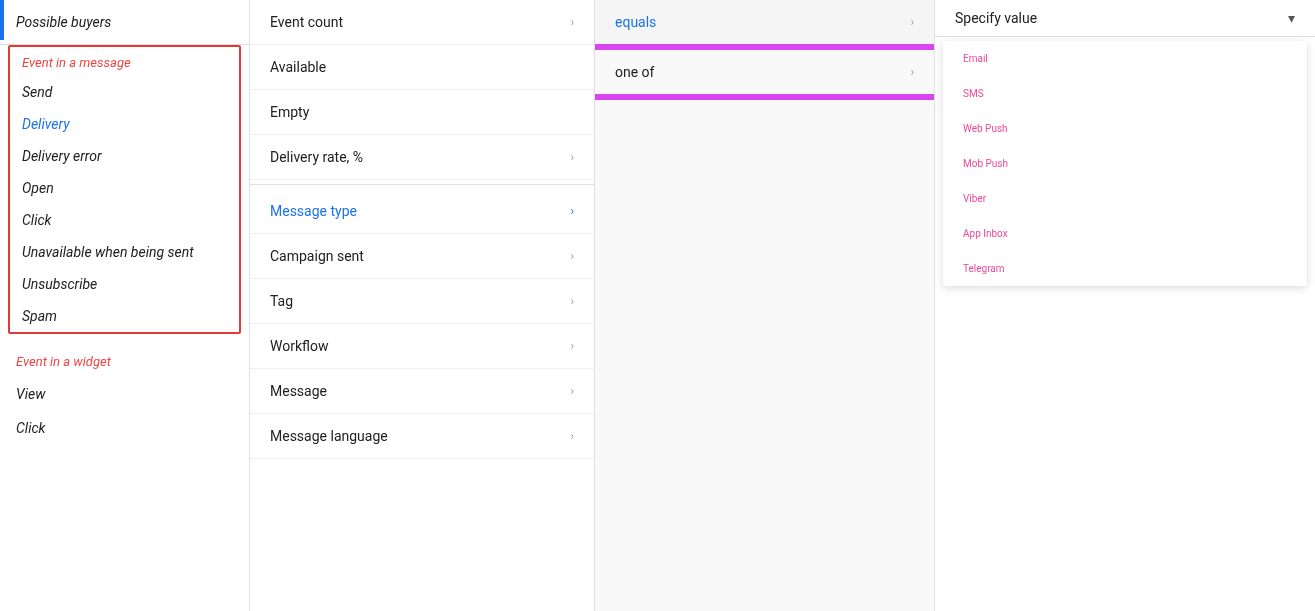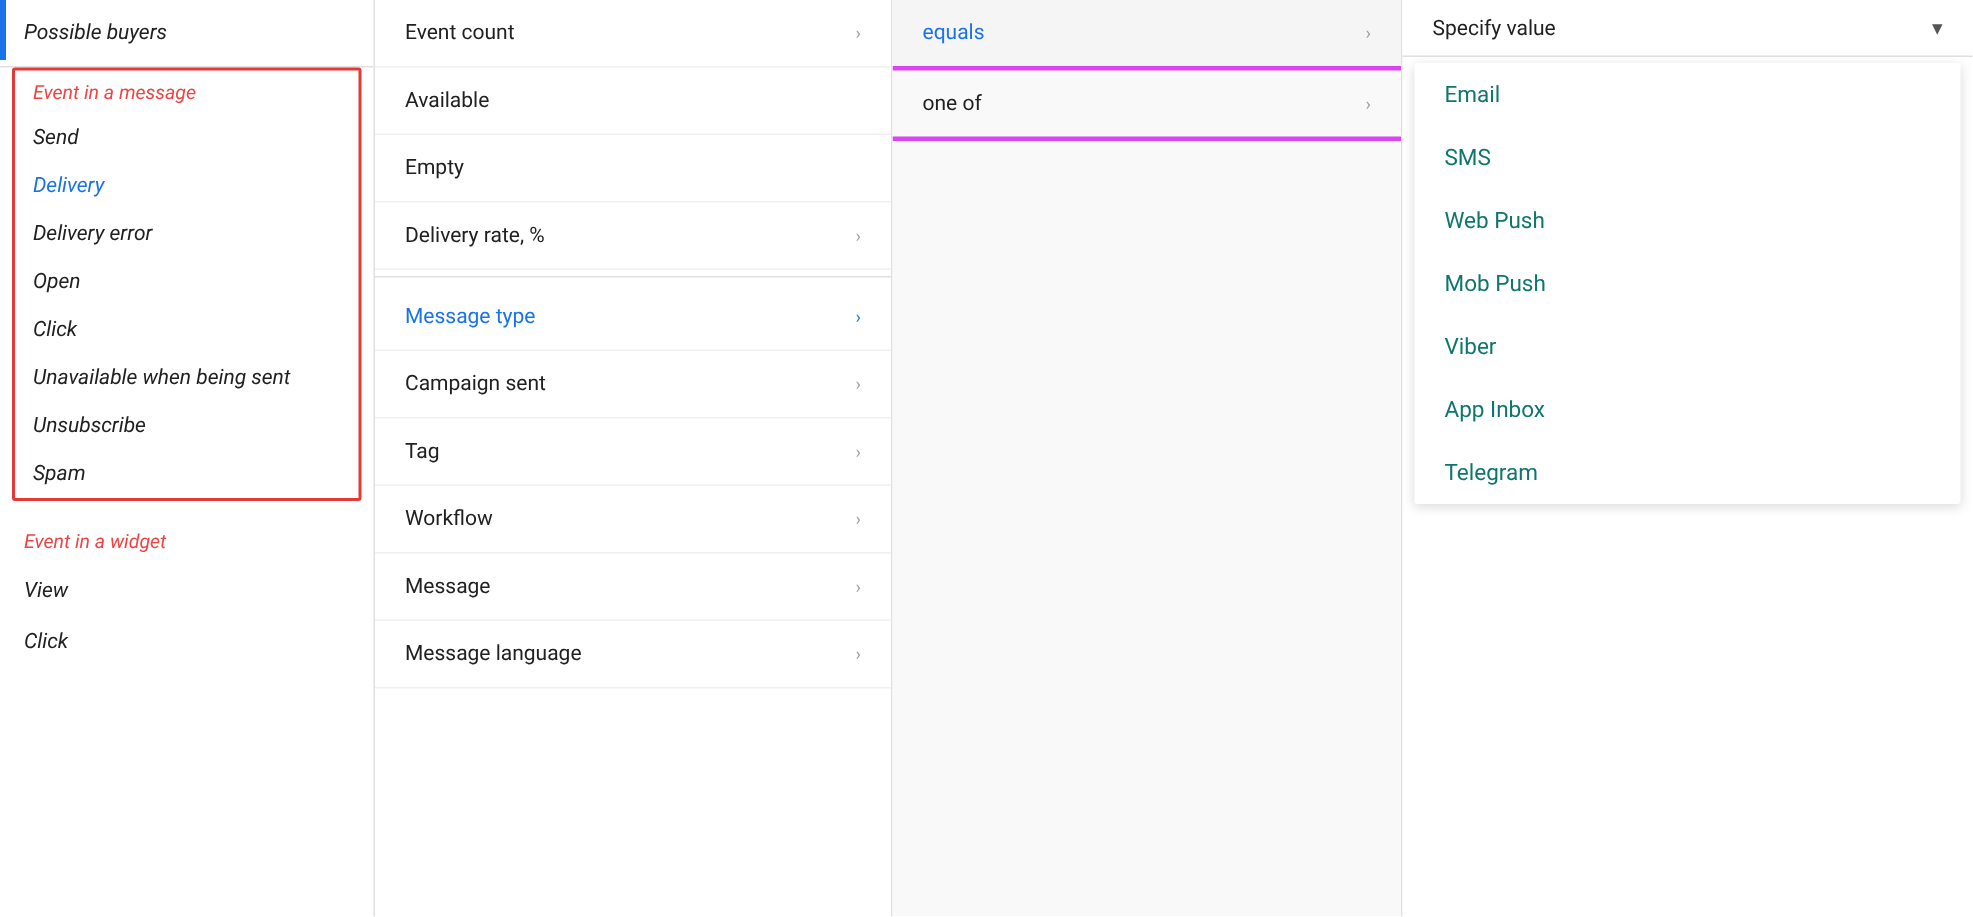--- a/index.html
+++ b/index.html
@@ -115,21 +115,21 @@
       background: #f9f9f9;
       border-right: 1px solid #e0e0e0;
       overflow-y: auto;
     }
 
     .operator-item {
       display: flex;
       align-items: center;
       justify-content: space-between;
       padding: 14px 20px;
-      border-bottom: 3px solid #d946ef;
+      border-bottom: 6px solid #d946ef;
       cursor: pointer;
       color: #212121;
       font-size: 14px;
     }
 
     .operator-item.active {
       color: #1a73e8;
       background: #f5f5f5;
     }
 
@@ -165,22 +165,22 @@
     .dropdown-list {
       background: #fff;
       box-shadow: 0 2px 8px rgba(0,0,0,0.15);
       border-radius: 2px;
       margin: 4px 8px;
     }
 
     .dropdown-option {
       padding: 12px 20px;
       cursor: pointer;
-      color: #0f766e;
-      font-size: 15px;
+      color: #ec4899;
+      font-size: 10px;
     }
 
     
     .accent-bar {
       width: 4px;
       background: #1a73e8;
       position: absolute;
       left: 0;
       top: 0;
       height: 40px;

